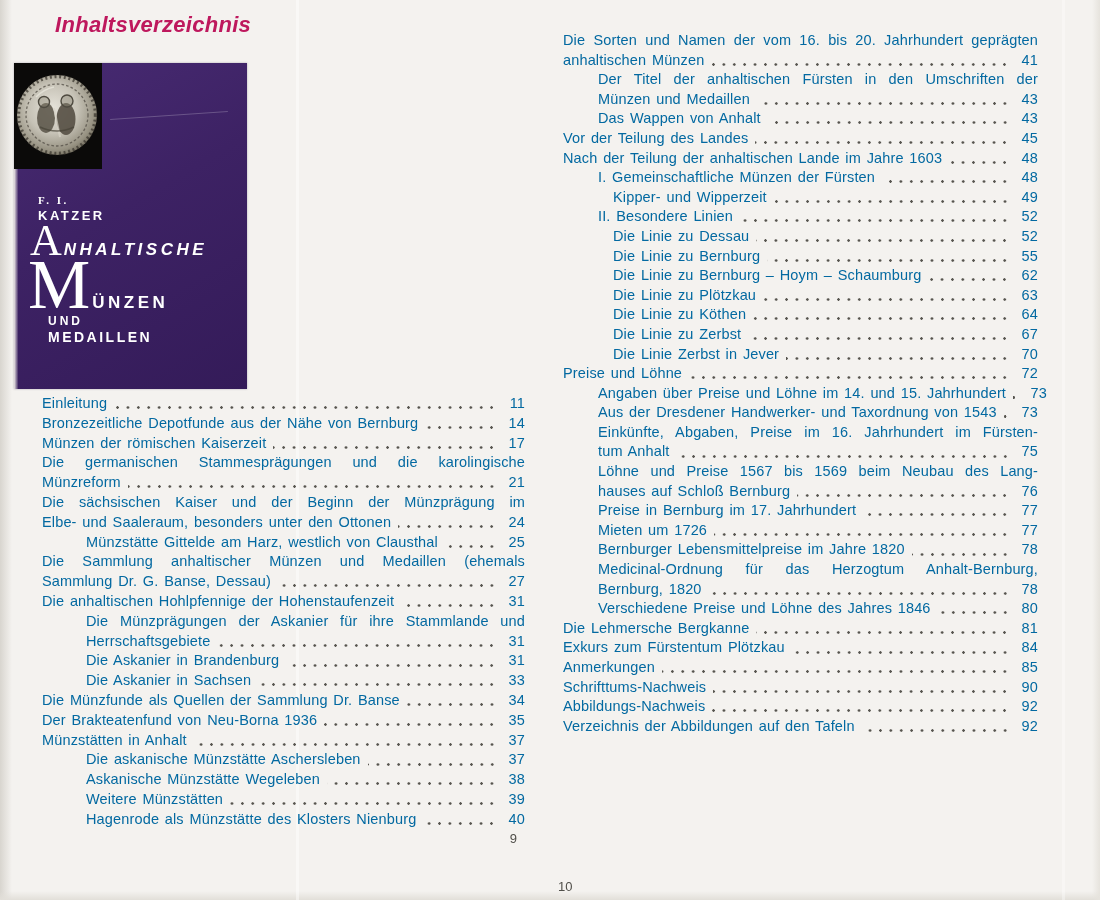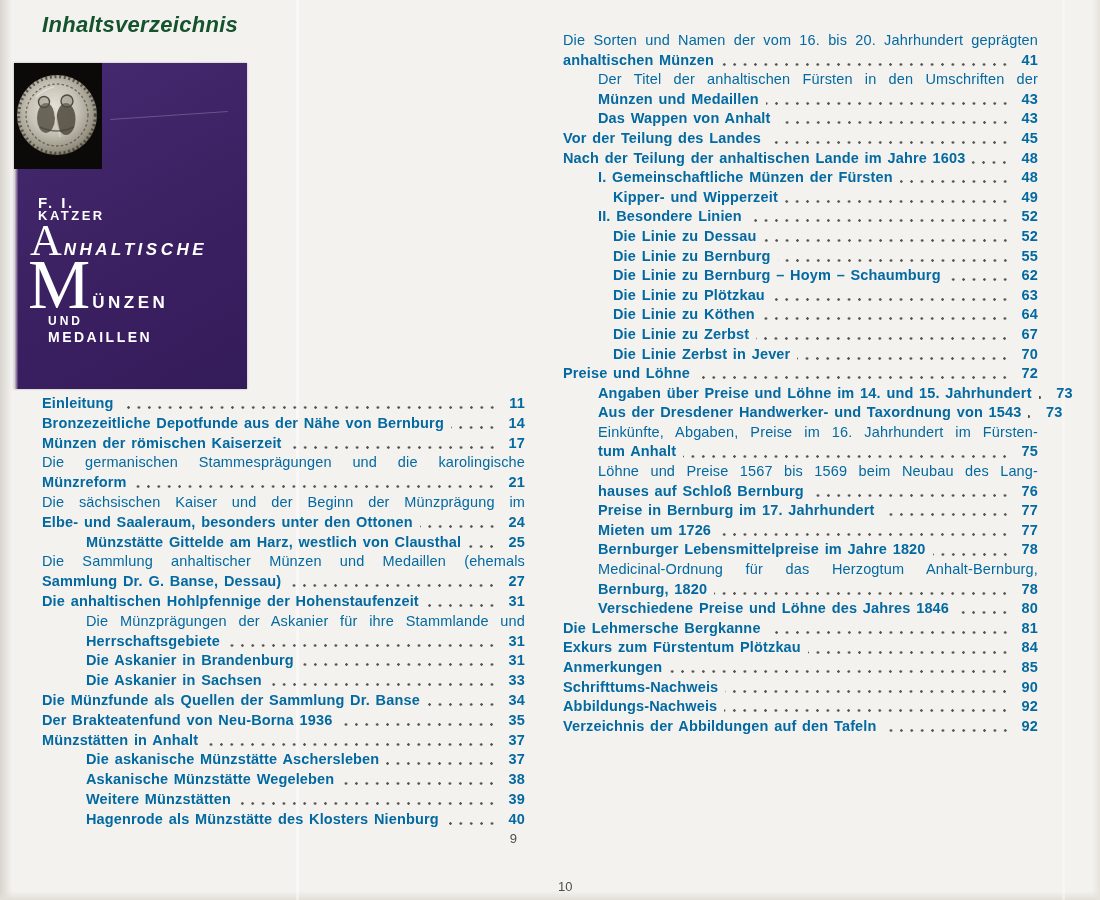--- a/index.html
+++ b/index.html
@@ -13,51 +13,51 @@
   .edge-left{position:absolute;left:0;top:0;bottom:0;width:12px;
     background:linear-gradient(to right,#d8d5cf, rgba(244,242,239,0));}
   .edge-bottom{position:absolute;left:0;right:0;bottom:0;height:9px;
     background:linear-gradient(to top,#e2dfd9, rgba(244,242,239,0));}
   .edge-right{position:absolute;right:0;top:0;bottom:0;width:8px;
     background:linear-gradient(to left,#e6e3dd, rgba(244,242,239,0));}
   .streak1{position:absolute;left:296px;top:0;bottom:0;width:3px;background:rgba(255,255,255,0.45);}
   .streak2{position:absolute;left:1062px;top:0;bottom:0;width:3px;background:rgba(255,255,255,0.35);}
 
   
-  .title{position:absolute;left:42px;top:12px;font-size:22px;font-style:italic;
-    font-weight:700;color:#14532d;letter-spacing:.3px;}
+  .title{position:absolute;left:55px;top:12px;font-size:22px;font-style:italic;
+    font-weight:700;color:#be185d;letter-spacing:.3px;}
 
   
   .cover{position:absolute;left:14px;top:63px;width:233px;height:326px;
     background:linear-gradient(150deg,#482b73 0%,#3d2264 45%,#341b59 100%);
     box-shadow:0 0 2px rgba(60,50,80,.35);}
   .coin-box{position:absolute;left:0;top:0;width:88px;height:106px;}
   .coin-box svg{display:block;}
   .scratch{position:absolute;left:96px;top:52px;width:118px;height:1px;
     background:rgba(255,255,255,.22);transform:rotate(-4deg);}
   .fore-edge{position:absolute;left:0;top:106px;bottom:0;width:4px;
     background:linear-gradient(to right,rgba(246,243,236,.95),rgba(246,243,236,.1));}
   .cover .ctext{position:absolute;color:#fff;}
-  .cv-a1{left:24px;top:131px;font-size:15px;font-weight:700;letter-spacing:2.5px;}
+  .cv-a1{left:24px;top:131px;font-size:11px;font-weight:700;letter-spacing:2.5px;font-family:Liberation Serif, serif;}
   .cv-a2{left:24px;top:145px;font-size:13px;font-weight:700;letter-spacing:2.5px;}
   .cv-l1{left:16px;top:161px;display:flex;align-items:baseline;}
   .cv-l1 .init{font-family:"Liberation Serif",serif;font-size:44px;line-height:34px;}
   .cv-l1 .rest{font-size:17px;font-weight:700;letter-spacing:3.5px;margin-left:2px;font-style:italic;}
   .cv-l2{left:14px;top:194px;display:flex;align-items:baseline;}
   .cv-l2 .init{font-family:"Liberation Serif",serif;font-size:70px;line-height:56px;}
   .cv-l2 .rest{font-size:17px;font-weight:700;letter-spacing:3.5px;margin-left:2px;}
   .cv-l3{left:34px;top:251px;font-size:12px;font-weight:700;letter-spacing:3px;}
   .cv-l4{left:34px;top:266px;font-size:14px;font-weight:700;letter-spacing:2.5px;}
 
   
   .toc{position:absolute;font-size:14.5px;color:#0369a1;letter-spacing:.15px;}
   #toc-left{left:42px;top:394px;width:483px;line-height:19.8px;}
   #toc-right{left:563px;top:31px;width:475px;line-height:19.6px;}
   .toc-line.fill{text-align:justify;text-align-last:justify;}
-  .toc-line.last{display:flex;align-items:flex-start;font-weight:bold;}
+  .toc-line.last{display:flex;align-items:center;}
   .toc-line.last .t{flex:0 1 auto;white-space:nowrap;word-spacing:1.5px;}
   .leader{flex:1 1 6px;min-width:6px;height:19.6px;margin:0 6px 0 7px;
     background-image:radial-gradient(circle,#57554f 1.05px,rgba(87,85,79,0) 1.5px);
     background-size:10.4px 3px;background-repeat:repeat-x;
     background-position:right 0 bottom 4.5px;}
   .pg{flex:0 0 auto;min-width:22px;text-align:right;}
   #toc-left .indent-1{padding-left:44px;}
   #toc-right .indent-1{padding-left:35px;}
   #toc-right .indent-2{padding-left:50px;}
 

